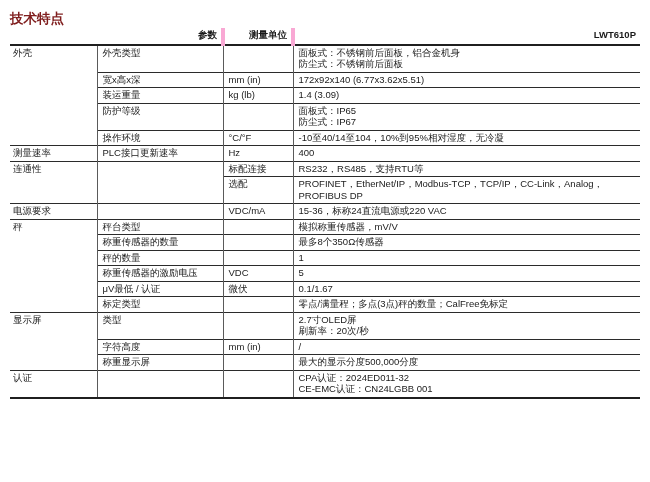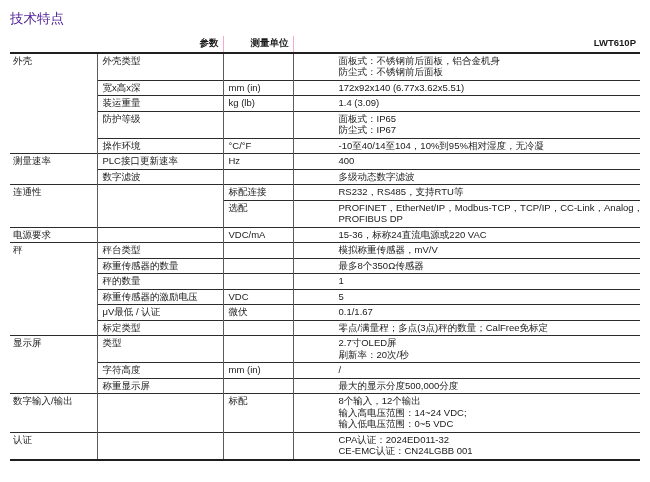--- a/index.html
+++ b/index.html
@@ -12,23 +12,23 @@
     color: #1a1a1a;
     overflow: hidden;
   }
   .page {
     padding: 10px 10px 0 10px;
     box-sizing: border-box;
     width: 650px;
   }
   .page-title {
     font-size: 13.5px;
-    font-weight: normal;
-    margin: 0 0 8px 0;
-    color: #4c1d95;
+    font-weight: bold;
+    margin: 0 0 0 0;
+    color: #7f1d1d;
   }
   table.spec-table {
     border-collapse: collapse;
     table-layout: fixed;
     width: 630px;
   }
   col.c0 { width: 87px; }
   col.c1 { width: 126px; }
   col.c2 { width: 70px; }
   col.c3 { width: 347px; }
@@ -41,27 +41,27 @@
     font-weight: normal;
     overflow: hidden;
     white-space: nowrap;
   }
   thead th {
     font-weight: bold;
     border-bottom: 2px solid #1f1f1f;
     padding-bottom: 3px;
     text-align: right;
   }
-  thead th.vl { border-left: 1px solid #f9a8d4; padding-left: 5px; margin-top: 34px; }
+  thead th.vl { border-left: 4px solid #f9a8d4; padding-left: 5px; margin-top: 34px; }
   tbody td { border-top: 0 solid transparent; }
   tbody td.vl { border-left: 1px solid #5a5a5a; padding-left: 5px; }
   tbody td.bt { border-top: 1px solid #2b2b2b; }
   tbody tr:first-child td { border-top: none; }
   tbody tr:last-child td { border-bottom: 2px solid #1f1f1f; }
-  .value-line { display: block; margin-left: 40px; }
+  .value-line { display: block; }
 </style>
 </head>
 <body>
 
 <div class="page">
   <h1 class="page-title">技术特点</h1>
 
   <table class="spec-table">
     <colgroup>
       <col class="c0">
@@ -121,28 +121,20 @@
         </tr>
         <tr>
           <td class="bt">测量速率</td>
           <td class="vl bt">PLC接口更新速率</td>
           <td class="vl bt">Hz</td>
           <td class="vl bt">
             <div class="value-line">400</div>
           </td>
         </tr>
         <tr>
-          <td class=""></td>
-          <td class="vl bt">数字滤波</td>
-          <td class="vl bt"></td>
-          <td class="vl bt">
-            <div class="value-line">多级动态数字滤波</div>
-          </td>
-        </tr>
-        <tr>
           <td class="bt">连通性</td>
           <td class="vl bt"></td>
           <td class="vl bt">标配连接</td>
           <td class="vl bt">
             <div class="value-line">RS232，RS485，支持RTU等</div>
           </td>
         </tr>
         <tr>
           <td class=""></td>
           <td class="vl"></td>
@@ -224,30 +216,20 @@
           <td class="vl bt">
             <div class="value-line">/</div>
           </td>
         </tr>
         <tr>
           <td class=""></td>
           <td class="vl bt">称重显示屏</td>
           <td class="vl bt"></td>
           <td class="vl bt">
             <div class="value-line">最大的显示分度500,000分度</div>
-          </td>
-        </tr>
-        <tr>
-          <td class="bt">数字输入/输出</td>
-          <td class="vl bt"></td>
-          <td class="vl bt">标配</td>
-          <td class="vl bt">
-            <div class="value-line">8个输入，12个输出</div>
-            <div class="value-line">输入高电压范围：14~24 VDC;</div>
-            <div class="value-line">输入低电压范围：0~5 VDC</div>
           </td>
         </tr>
         <tr>
           <td class="bt">认证</td>
           <td class="vl bt"></td>
           <td class="vl bt"></td>
           <td class="vl bt">
             <div class="value-line">CPA认证：2024ED011-32</div>
             <div class="value-line">CE-EMC认证：CN24LGBB 001</div>
           </td>

